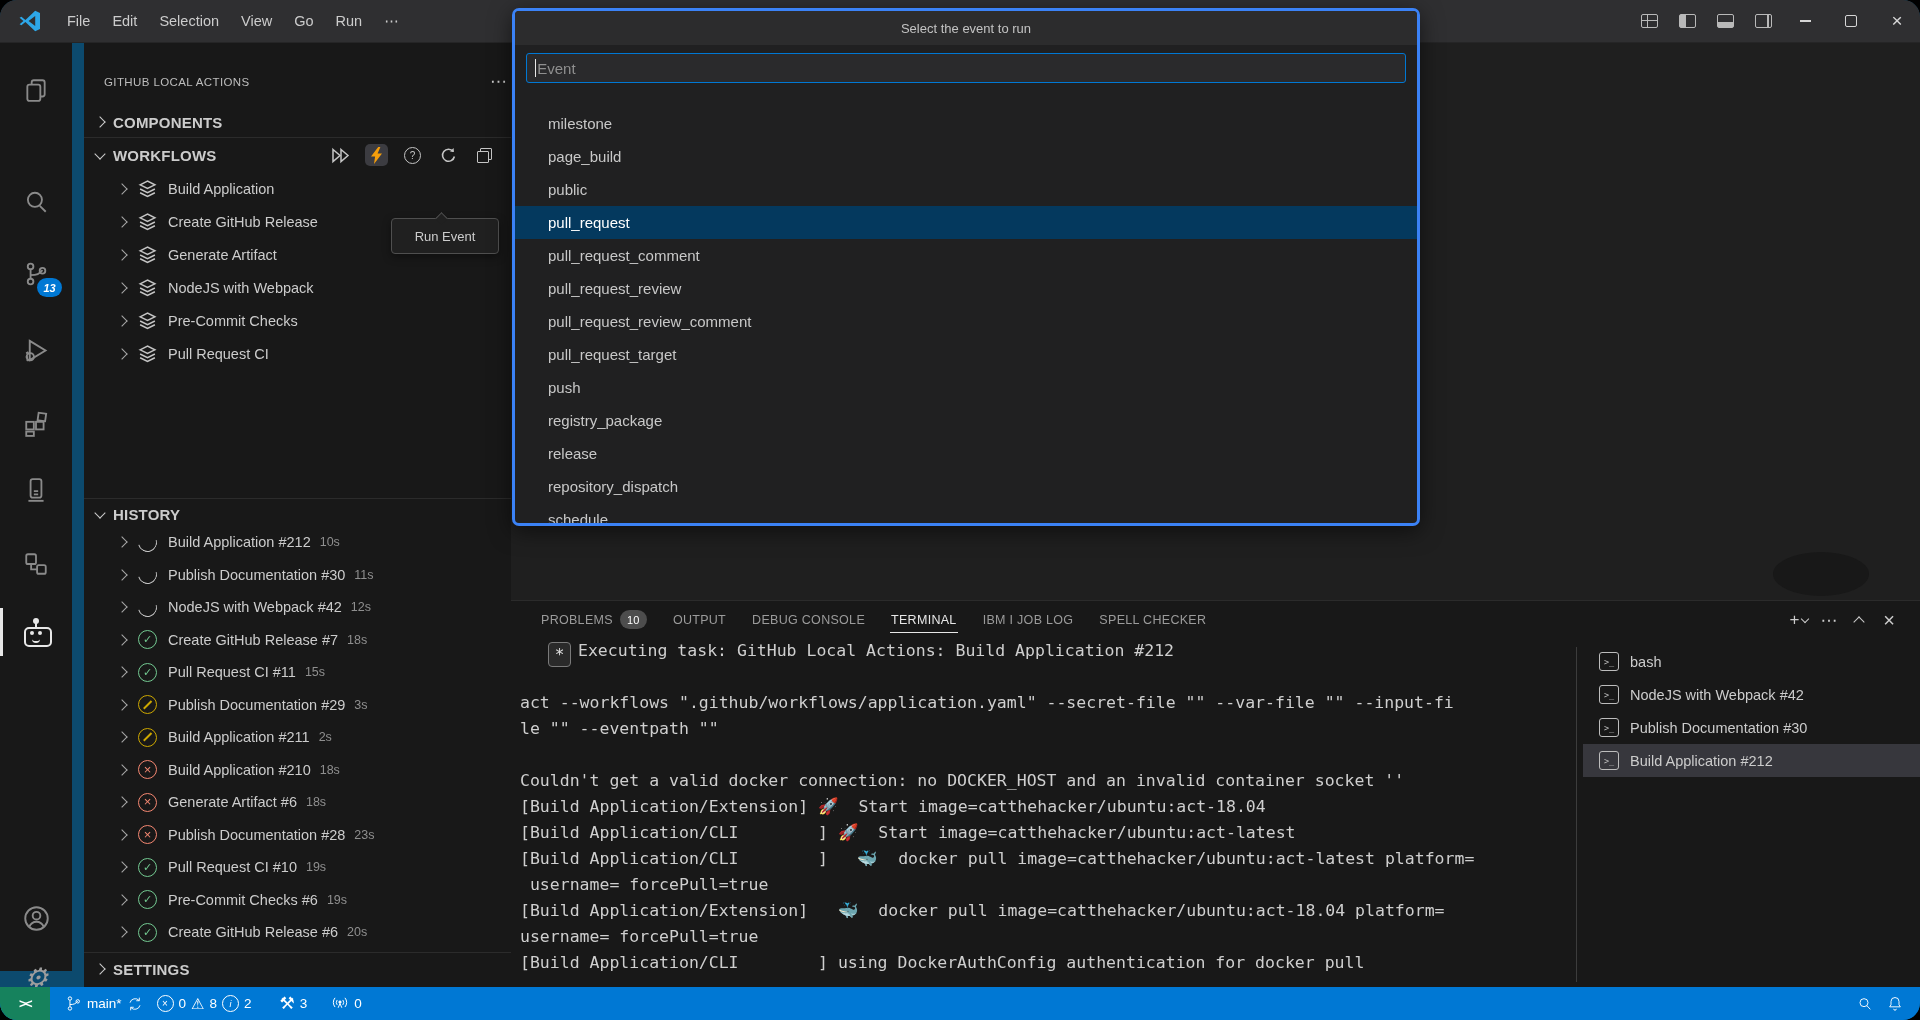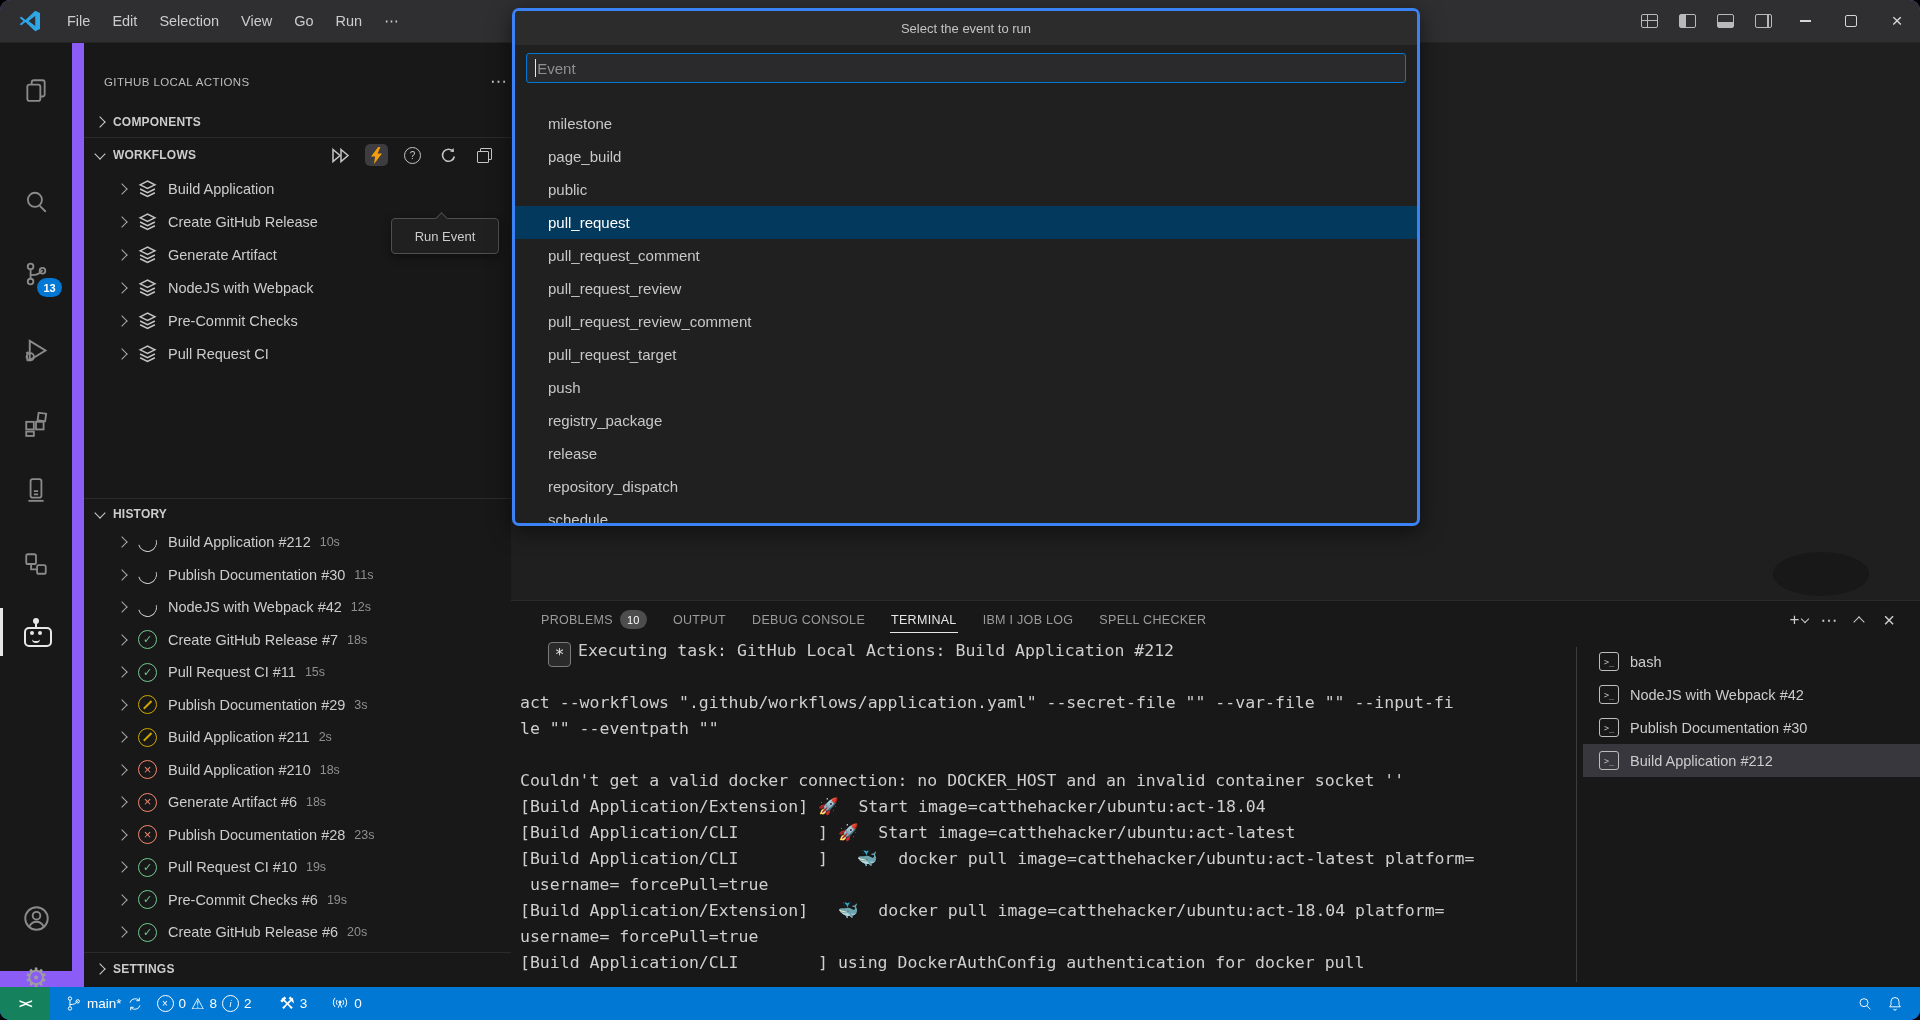--- a/index.html
+++ b/index.html
@@ -1,38 +1,38 @@
 <!DOCTYPE html>
 <html><head>
 <meta charset="utf-8">
 <style>
   html,body{margin:0;padding:0;background:#000;width:1920px;height:1020px;overflow:hidden;
     font-family:"Liberation Sans",sans-serif;-webkit-font-smoothing:antialiased;}
-  .window{position:absolute;inset:0;border-radius:10px;overflow:hidden;background:#8b5cf6;}
+  .window{position:absolute;inset:0;border-radius:17px;overflow:hidden;background:#0c4a6e;}
 
   
   .titlebar{position:absolute;left:0;top:0;right:0;height:42px;background:#2f2f31;border-bottom:1px solid #252526;
     display:flex;align-items:center;z-index:5;}
   .vs-logo{width:24px;height:24px;margin:0 14px 0 18px;}
   .menus{display:flex;align-items:center;}
   .menu-item{color:#cccccc;font-size:14.5px;padding:5px 11px;border-radius:5px;white-space:nowrap;}
   .tb-right{position:absolute;right:0;top:0;height:42px;display:flex;align-items:center;}
   .lay-ico{width:34px;height:30px;display:flex;align-items:center;justify-content:center;margin:0 2px;}
   .lay-box{width:15px;height:12px;border:1.4px solid #b9b9b9;border-radius:2px;position:relative;}
   .lay-box.fill-left::after{content:"";position:absolute;left:0;top:0;bottom:0;width:6px;background:#b9b9b9;}
   .lay-box.fill-bottom::after{content:"";position:absolute;left:0;right:0;bottom:0;height:5px;background:#b9b9b9;}
   .lay-box.line-right::after{content:"";position:absolute;right:2px;top:0;bottom:0;width:1.4px;background:#b9b9b9;}
   .lay-box.grid::after{content:"";position:absolute;left:5px;top:0;bottom:0;width:1.4px;background:#b9b9b9;}
   .lay-box.grid::before{content:"";position:absolute;left:0;right:0;top:4.5px;height:1.4px;background:#b9b9b9;}
   .win-btn{width:46px;height:42px;display:flex;align-items:center;justify-content:center;color:#d6d6d6;font-size:15px;}
   .win-btn .sq{width:10px;height:10px;border:1.2px solid #d6d6d6;border-radius:2px;}
   .win-btn .bar{width:11px;height:1.4px;background:#d6d6d6;}
 
   
-  .activitybar{position:absolute;left:0;top:42px;width:72px;bottom:49px;background:#181818;z-index:3;}
+  .activitybar{position:absolute;left:0;top:42px;width:72px;bottom:49px;background:#181818;z-index:3;font-style:italic;}
   .ab-item{position:absolute;left:0;width:72px;height:48px;display:flex;align-items:center;justify-content:center;color:#868686;}
   .ab-item svg{stroke:#8a8a8a;fill:none;stroke-width:1.7;}
   .ab-indicator{position:absolute;left:0;top:566px;width:2.5px;height:48px;background:#e7e7e7;}
   .scm-badge{position:absolute;left:37px;top:236px;min-width:19px;height:19px;border-radius:10px;background:#0078d4;
     color:#fff;font-size:11px;display:flex;align-items:center;justify-content:center;padding:0 3px;font-weight:bold;}
   .gear-glyph{font-size:27px;color:#9d9d9d;}
   
   .robot{position:relative;width:30px;height:28px;}
   .robot .head{position:absolute;left:3px;top:9px;width:24px;height:16px;border:2px solid #e7e7e7;border-radius:5px;}
   .robot .ant{position:absolute;left:14px;top:5px;width:2px;height:4px;background:#e7e7e7;}
@@ -41,21 +41,21 @@
   .robot .e1{left:9px}.robot .e2{left:17px}
   .robot .mouth{position:absolute;left:11px;top:19px;width:8px;height:4px;border-bottom:2px solid #e7e7e7;border-radius:0 0 6px 6px;}
 
   
   .sidebar{position:absolute;left:84px;top:42px;width:438px;bottom:33px;background:#181818;border-right:1px solid #a3a3a3;}
   .sb-header{position:absolute;left:0;right:0;top:22px;height:35px;display:flex;align-items:center;padding:0 14px 0 20px;}
   .sb-title{color:#bdbdbd;font-size:11.5px;letter-spacing:.4px;flex:1;}
   .more-dots{color:#cccccc;font-size:17px;letter-spacing:1px;}
   .divider{position:absolute;left:0;right:0;height:1px;background:#2b2b2b;}
   .sec-row{position:absolute;left:0;right:0;height:28px;display:flex;align-items:center;padding-left:12px;}
-  .sec-label{color:#cccccc;font-weight:bold;font-size:12px;margin-left:9px;letter-spacing:.2px;}
+  .sec-label{color:#cccccc;font-weight:bold;font-size:15px;margin-left:9px;letter-spacing:.2px;}
   .chev{width:7px;height:7px;border-right:1.5px solid #cccccc;border-bottom:1.5px solid #cccccc;display:inline-block;flex:none;}
   .chev.r{transform:rotate(-45deg);}
   .chev.d{transform:rotate(45deg);margin-top:-3px;}
   .wf-toolbar{position:absolute;right:26px;display:flex;align-items:center;gap:13px;}
   .tb-ico{width:23px;height:22px;display:flex;align-items:center;justify-content:center;border-radius:5px;}
   .tb-ico svg{display:block;}
   .tb-ico.checked{background:#3c3c41;}
   .q-circle{width:15px;height:15px;border:1.4px solid #c5c5c5;border-radius:50%;color:#c5c5c5;font-size:10px;
     display:flex;align-items:center;justify-content:center;}
   .copy-sq{position:relative;width:15px;height:15px;}

